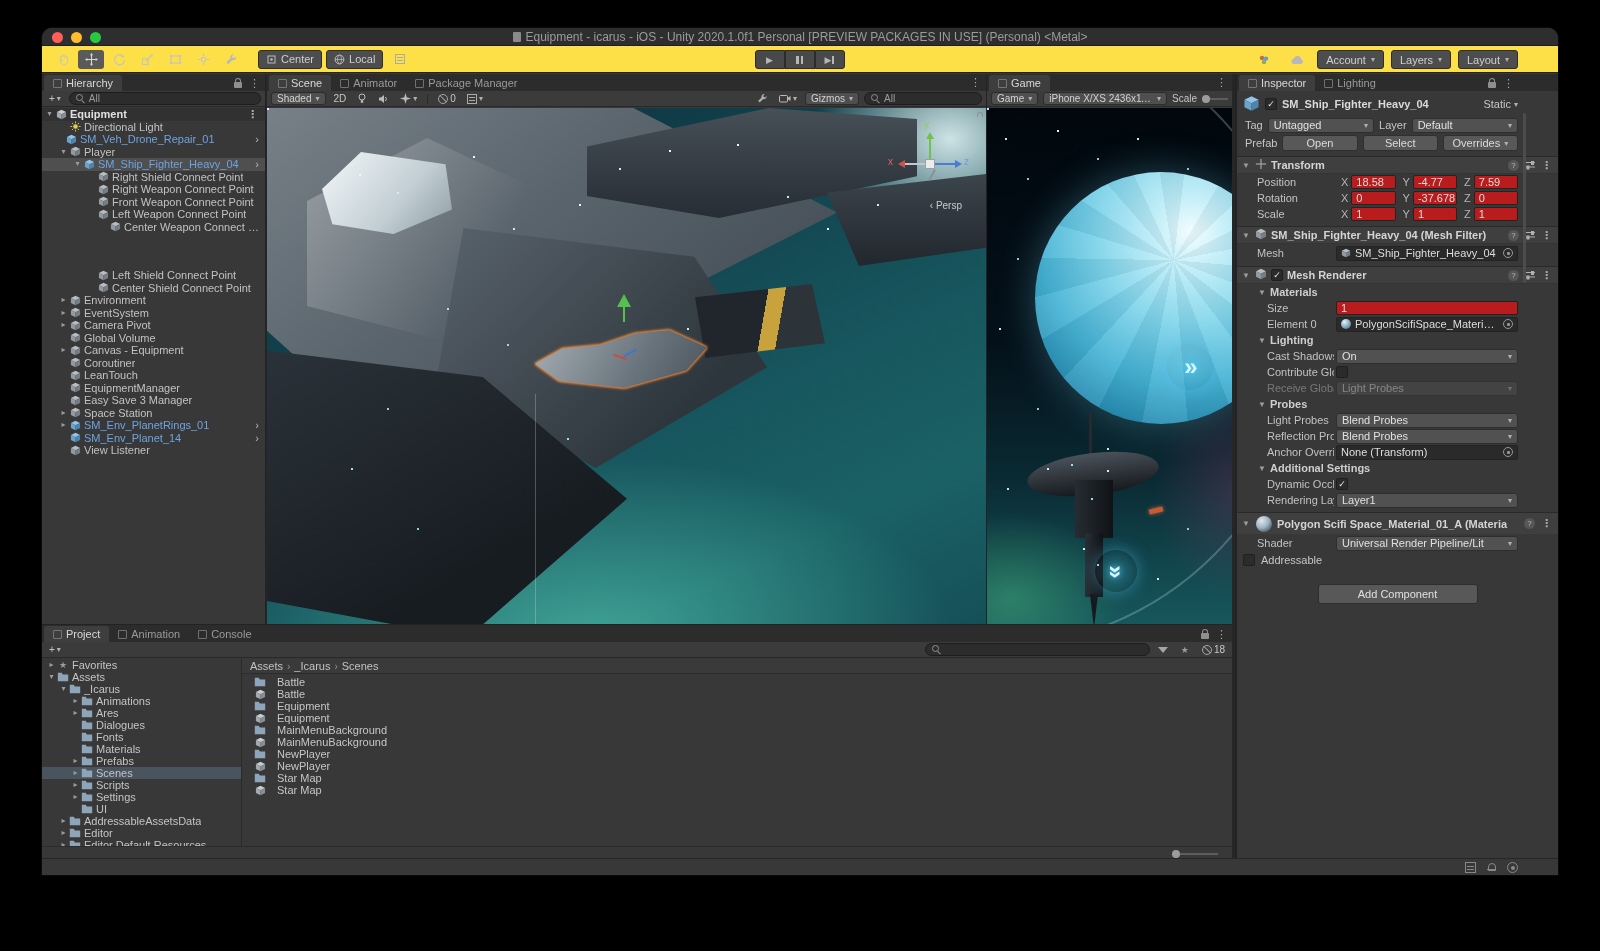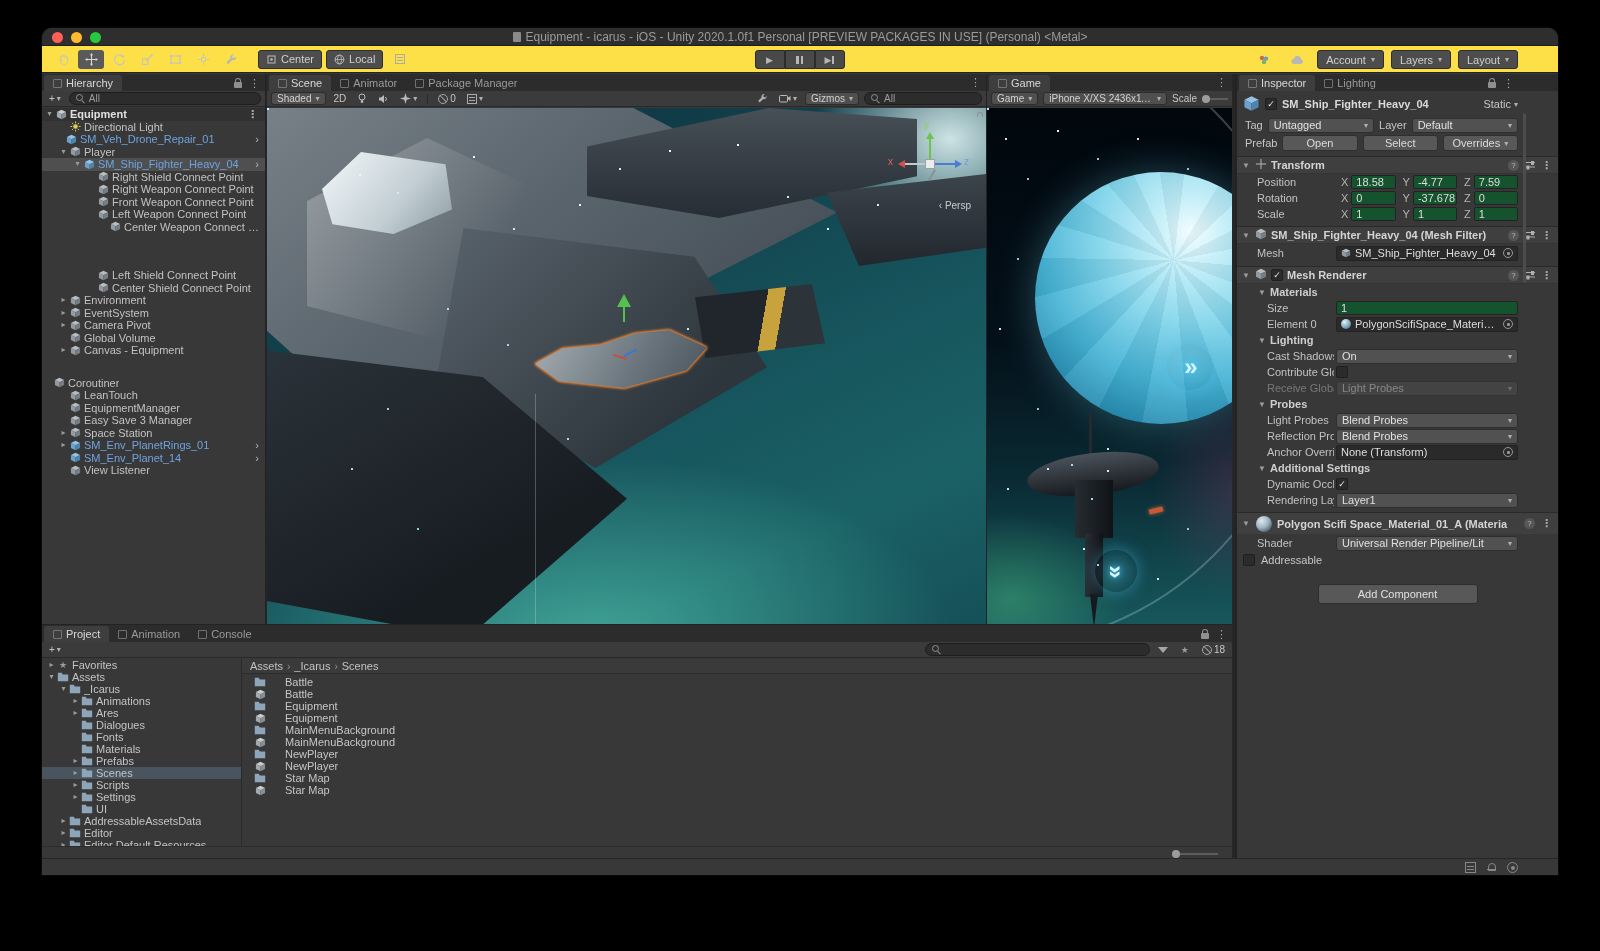--- a/index.html
+++ b/index.html
@@ -92,21 +92,21 @@
 .pg span{position:absolute;font-size:10px}
 .pg-center{left:27px;top:27px;width:10px;height:10px;background:#ececec;border:1px solid #9aa0a5}
 .pg-y{left:31px;top:6px;width:2px;height:21px;background:#6fc24a}
 .pg-ycone{left:28px;top:0;width:0;height:0;border-left:4px solid transparent;border-right:4px solid transparent;border-bottom:7px solid #6fc24a}
 .pg-xarm{left:7px;top:31px;width:20px;height:2px;background:#c2c8cc}
 .pg-xcone{left:0;top:28px;width:0;height:0;border-top:4px solid transparent;border-bottom:4px solid transparent;border-right:7px solid #d05050}
 .pg-zarm{left:37px;top:31px;width:20px;height:2px;background:#4a7bd5}
 .pg-zcone{left:57px;top:28px;width:0;height:0;border-top:4px solid transparent;border-bottom:4px solid transparent;border-left:7px solid #4a7bd5}
 .pg-stub{left:33px;top:37px;width:2px;height:12px;background:#8a9096;transform:rotate(30deg)}
 .lab-x{color:#e06060}.lab-y{color:#8ed156}.lab-z{color:#6f9ae8}
-.persp{position:absolute;right:15px;top:92px;color:rgba(230,240,240,.8);font-size:10px}
+.persp{position:absolute;right:24px;top:92px;color:rgba(230,240,240,.8);font-size:10px}
 .scene-lock{position:absolute;right:10px;top:8px}
 
 #gamep{left:945px;top:0;width:245px;height:550px}
 .game-viewport{position:absolute;left:0;top:34px;right:0;bottom:0;overflow:hidden;background:
  radial-gradient(160px 120px at 10% 95%, rgba(80,200,130,.4), rgba(0,0,0,0) 70%),
  radial-gradient(120px 160px at 102% 74%, rgba(190,70,130,.22), rgba(0,0,0,0) 70%),
  linear-gradient(180deg,#01070d 0%,#041019 45%,#0a2a33 72%,#11454c 88%,#17575c 100%)}
 .gstars{left:0;top:0;width:1.5px;height:1.5px;background:#cfe8f2;box-shadow:18px 30px #cfe8f2,40px 70px #9fc2cf,70px 22px #e8f6fb,110px 50px #9fc2cf,150px 30px #cfe8f2,200px 60px #9fc2cf,225px 120px #cfe8f2,30px 150px #9fc2cf,12px 220px #cfe8f2,50px 300px #9fc2cf,20px 380px #cfe8f2,200px 420px #9fc2cf,120px 340px #cfe8f2,90px 180px #9fc2cf,170px 470px #cfe8f2}
 .ringarc{left:-310px;top:-90px;width:630px;height:630px;border-radius:50%;border:2px solid rgba(215,245,255,.25)}
 .planet{left:48px;top:64px;width:252px;height:252px;border-radius:50%;background:radial-gradient(circle at 62% 24%,#f2fdff 0%,#c2eef8 14%,#7fd4ea 38%,#45b2d4 62%,#2488ad 82%,#16688e 100%);box-shadow:0 0 40px rgba(120,220,245,.3)}
@@ -135,21 +135,21 @@
 .comp-hdr{height:18px;background:#3f3f3f;border-top:1px solid #2a2a2a;border-bottom:1px solid #343434;display:flex;align-items:center;gap:4px;padding:0 40px 0 4px;font-weight:bold;color:#d4d4d4;margin-top:4px}
 .fold{width:10px;text-align:center;color:#9b9b9b;font-size:8px;flex:none}
 .hdr-icons{margin-left:auto;display:flex;align-items:center;gap:6px;margin-right:-34px}
 .help{width:11px;height:11px;border-radius:50%;background:#565656;color:#bdbdbd;font-size:8px;display:flex;align-items:center;justify-content:center;font-weight:normal}
 .preset{width:10px;height:10px;position:relative}
 .preset::before{content:'';position:absolute;left:0;top:2px;width:10px;height:1.4px;background:#b0b0b0;box-shadow:0 4.5px 0 #b0b0b0}
 .preset::after{content:'';position:absolute;left:6px;top:.5px;width:2.6px;height:4px;background:#b0b0b0;box-shadow:-4.5px 4.5px 0 #b0b0b0}
 .prow{display:flex;align-items:center;height:16px;padding-right:40px;gap:2px}
 .plabel{width:97px;flex:none;padding-left:20px;color:#c2c2c2;white-space:nowrap;overflow:hidden}
 .prow.ind .plabel{padding-left:30px}
-.numfield{flex:1;height:14px;background:#14532d;border:1px solid #232323;border-radius:2px;padding:0 4px;display:flex;align-items:center;color:#dedede;min-width:0;overflow:hidden}
+.numfield{flex:1;height:14px;background:#b91c1c;border:1px solid #232323;border-radius:2px;padding:0 4px;display:flex;align-items:center;color:#dedede;min-width:0;overflow:hidden}
 .axisl{color:#b5b5b5;margin:0 1px 0 5px;flex:none}
 .dd{flex:1;height:15px;background:#515151;border:1px solid #2e2e2e;border-radius:3px;padding:0 5px;display:flex;align-items:center;color:#e0e0e0;min-width:0}
 .ddtext{white-space:nowrap;overflow:hidden;text-overflow:ellipsis}
 .dd .caret{margin-left:auto;padding-left:4px}
 .objf{flex:1;height:15px;background:#2a2a2a;border:1px solid #232323;border-radius:2px;padding:0 4px;display:flex;align-items:center;gap:4px;color:#dedede;min-width:0}
 .dotpick{width:10px;height:10px;border:1px solid #999;border-radius:50%;position:relative;margin-left:auto;flex:none}
 .dotpick::before{content:'';position:absolute;left:3px;top:3px;width:2.6px;height:2.6px;background:#999;border-radius:50%}
 .matball{width:10px;height:10px;border-radius:50%;background:radial-gradient(circle at 35% 30%,#e8f2f8,#8fb6cc 45%,#3e617a);flex:none}
 .subfold{display:flex;align-items:center;height:16px;padding-left:20px;font-weight:bold;color:#cecece;gap:3px}
 .disabled{opacity:.45}
@@ -163,21 +163,21 @@
 
 #proj{left:0;top:550px;width:1190px;height:236px;border-top:1px solid #232323}
 .ptree{position:absolute;left:0;top:34px;width:200px;bottom:14px;border-right:1px solid #2a2a2a;overflow:hidden}
 .trow{height:12px;display:flex;align-items:center;font-size:11px;line-height:12px;color:#c4c4c4;white-space:nowrap}
 .trow.sel{background:#49545e}
 .star-ico{color:#9a9a9a;font-size:9px;width:12px;text-align:center;flex:none}
 .pfiles{position:absolute;left:200px;top:34px;right:0;bottom:14px;overflow:hidden}
 .crumbbar{height:15px;background:#3a3a3a;border-bottom:1px solid #2c2c2c;display:flex;align-items:center;padding:0 8px;gap:4px;color:#c2c2c2}
 .crumb-sep{color:#8f8f8f;font-size:10px}
 .flist{padding-top:2px}
-.frow{height:12px;display:flex;align-items:center;gap:16px;padding-left:12px;font-size:11px;line-height:12px;color:#c6c6c6}
+.frow{height:12px;display:flex;align-items:center;gap:8px;padding-left:12px;font-size:11px;line-height:12px;color:#c6c6c6}
 .pfooter{position:absolute;left:0;right:0;bottom:0;height:14px;background:#383838;border-top:1px solid #2c2c2c;display:flex;align-items:center}
 .zslider{position:absolute;right:14px;top:5.5px;width:46px;height:2px;background:#5d5d5d}
 .zslider .knob{position:absolute;left:0;top:-3px;width:8px;height:8px;border-radius:50%;background:#9c9c9c}
 
 .statusbar{position:absolute;left:0;right:0;bottom:0;height:17px;background:#383838;border-top:1px solid #262626}
 .sicons{position:absolute;right:40px;top:3px;display:flex;align-items:center;gap:10px}
 .sico{width:11px;height:11px;position:relative;opacity:.7}
 .sico.grid2{border:1px solid #aaa}
 .sico.grid2::before{content:'';position:absolute;left:1px;right:1px;top:3px;height:1px;background:#aaa;box-shadow:0 3px 0 #aaa}
 .sico.bell::before{content:'';position:absolute;left:2px;top:1px;width:6px;height:6px;border:1px solid #aaa;border-radius:4px 4px 0 0}
@@ -534,21 +534,21 @@
             <span class="tw">▸</span>
             <span class="obj-icon">
               <svg width="11" height="11" viewBox="0 0 12 12">
                 <path d="M6 .8 11 3.3 6 5.8 1 3.3Z" fill="#b9bdc1"></path>
                 <path d="M1 3.3 6 5.8v5.4L1 8.7Z" fill="#939aa0"></path>
                 <path d="M11 3.3 6 5.8v5.4l5-2.5Z" fill="#767d84"></path>
               </svg>
             </span>
             <span class="hlabel">Canvas - Equipment</span>
           </div>
-          <div class="hrow" style="padding-left: 0; margin-top: 20px;">
+          <div class="hrow" style="padding-left: 16px;">
             <span class="tw"></span>
             <span class="obj-icon">
               <svg width="11" height="11" viewBox="0 0 12 12">
                 <path d="M6 .8 11 3.3 6 5.8 1 3.3Z" fill="#b9bdc1"></path>
                 <path d="M1 3.3 6 5.8v5.4L1 8.7Z" fill="#939aa0"></path>
                 <path d="M11 3.3 6 5.8v5.4l5-2.5Z" fill="#767d84"></path>
               </svg>
             </span>
             <span class="hlabel">Coroutiner</span>
           </div>

